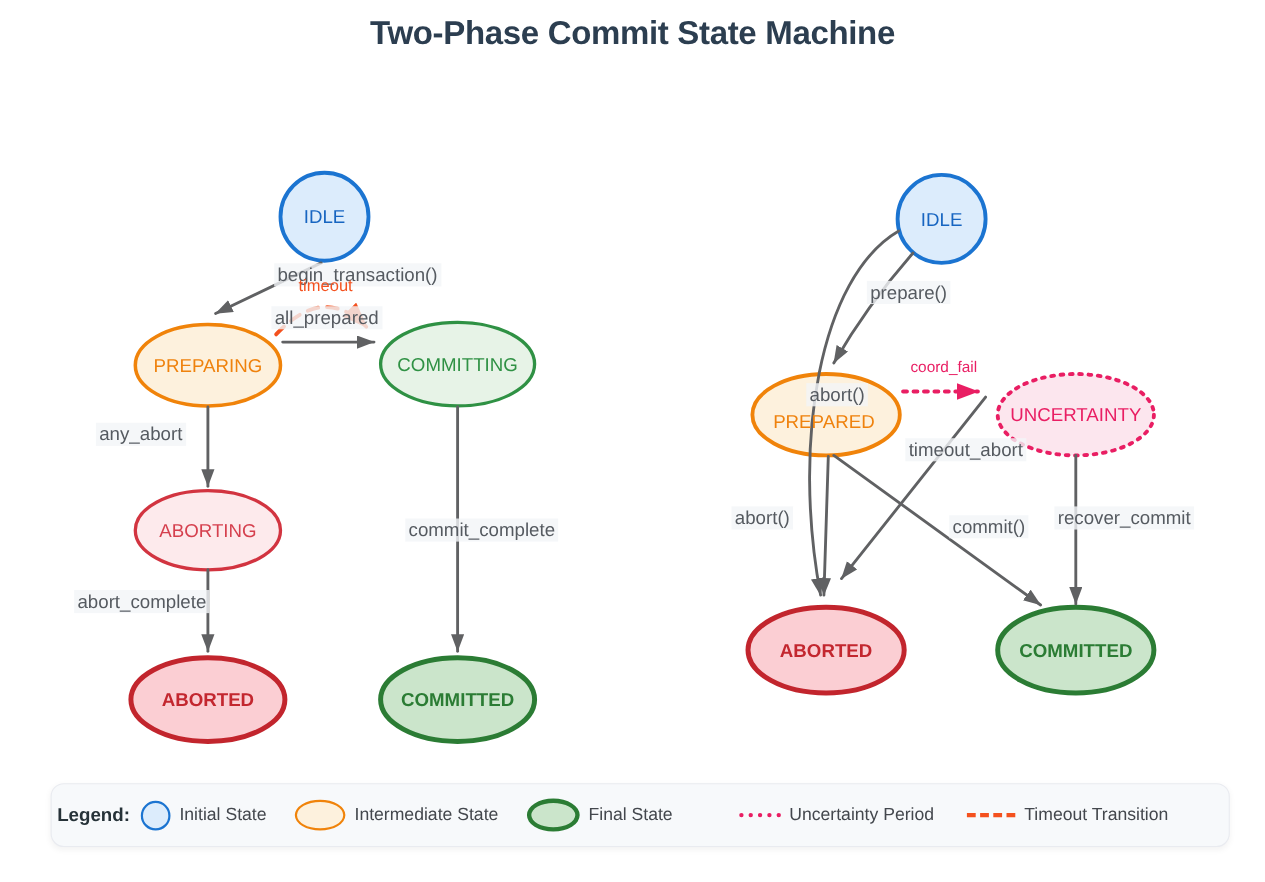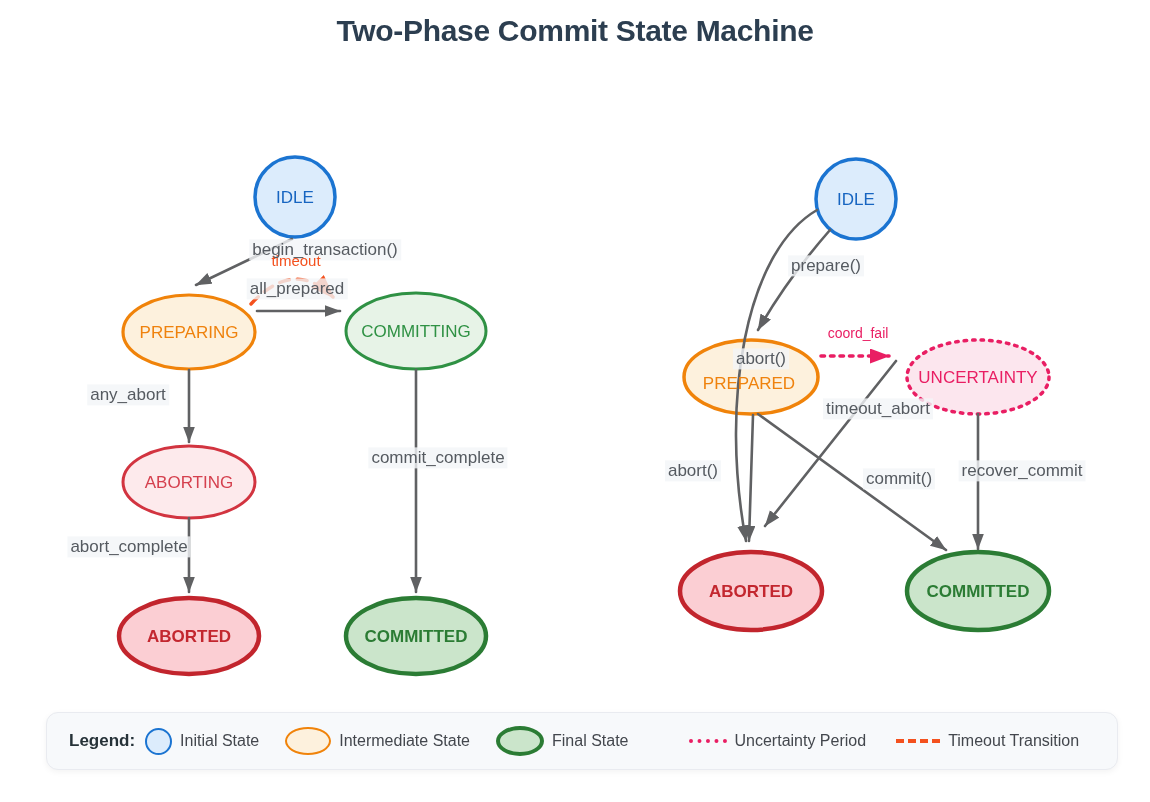--- a/index.html
+++ b/index.html
@@ -40,21 +40,21 @@
     font-size:17px;color:var(--edge_label);white-space:nowrap;
     background:rgba(243,245,248,0.8);padding:0 3px;line-height:1.25;
   }
   .edge-label.timeout{color:var(--timeout_orange);font-size:15px;background:transparent;}
   .edge-label.coordfail{color:var(--coord_fail_pink);font-size:14px;background:transparent;}
 
   .legend{
     position:absolute;left:46px;top:712px;width:1072px;height:58px;z-index:4;
     background:var(--legend_bg);border:1.5px solid var(--legend_border);border-radius:12px;
     box-shadow:0 2px 6px rgba(0,0,0,0.05);
-    display:flex;align-items:center;padding:0 22px;
+    display:flex;align-items:center;padding:0 5px;
     font-size:16px;color:var(--legend_text);
   }
   .legend .legend-title{font-weight:700;color:#263238;font-size:17px;margin-right:10px;}
   .legend .swatch{flex:none;margin-right:8px;}
   .legend .item-label{margin-right:26px;white-space:nowrap;}
   .sw-initial{width:27px;height:27px;border-radius:50%;border:2.5px solid var(--initial_border);background:var(--initial_fill);}
   .sw-intermediate{width:46px;height:28px;border-radius:50%;border:2.5px solid var(--intermediate_border);background:var(--intermediate_fill);}
   .sw-final{width:48px;height:30px;border-radius:50%;border:4px solid var(--final_green_border);background:var(--final_green_fill);}
   .sw-uncertainty{width:38px;height:0;border-top:4px dotted var(--coord_fail_pink);margin-left:34px;margin-right:26px;}
   .sw-timeout{width:44px;height:0;border-top:4px dashed var(--timeout_orange);margin-left:4px;}
@@ -120,21 +120,21 @@
     <text class="node-label" x="749" y="389" style="fill:var(--intermediate_text)">PREPARED</text>
     <text class="node-label" x="978" y="383" style="fill:var(--uncertainty_text)">UNCERTAINTY</text>
     <text class="node-label final" x="751" y="597" style="fill:var(--final_red_text)">ABORTED</text>
     <text class="node-label final" x="978" y="597" style="fill:var(--final_green_text)">COMMITTED</text>
   </svg>
 
   <div class="edge-label" style="left:325px;top:250px">begin_transaction()</div>
   <div class="edge-label timeout" style="left:296px;top:261px">timeout</div>
   <div class="edge-label" style="left:297px;top:289px">all_prepared</div>
   <div class="edge-label" style="left:128px;top:395px">any_abort</div>
-  <div class="edge-label" style="left:438px;top:458px">commit_complete</div>
+  <div class="edge-label" style="left:438px;top:482px">commit_complete</div>
   <div class="edge-label" style="left:129px;top:547px">abort_complete</div>
 
   <div class="edge-label" style="left:826px;top:266px">prepare()</div>
   <div class="edge-label" style="left:761px;top:359px">abort()</div>
   <div class="edge-label coordfail" style="left:858px;top:334px">coord_fail</div>
   <div class="edge-label" style="left:878px;top:409px">timeout_abort</div>
   <div class="edge-label" style="left:693px;top:471px">abort()</div>
   <div class="edge-label" style="left:899px;top:479px">commit()</div>
   <div class="edge-label" style="left:1022px;top:471px">recover_commit</div>
 

